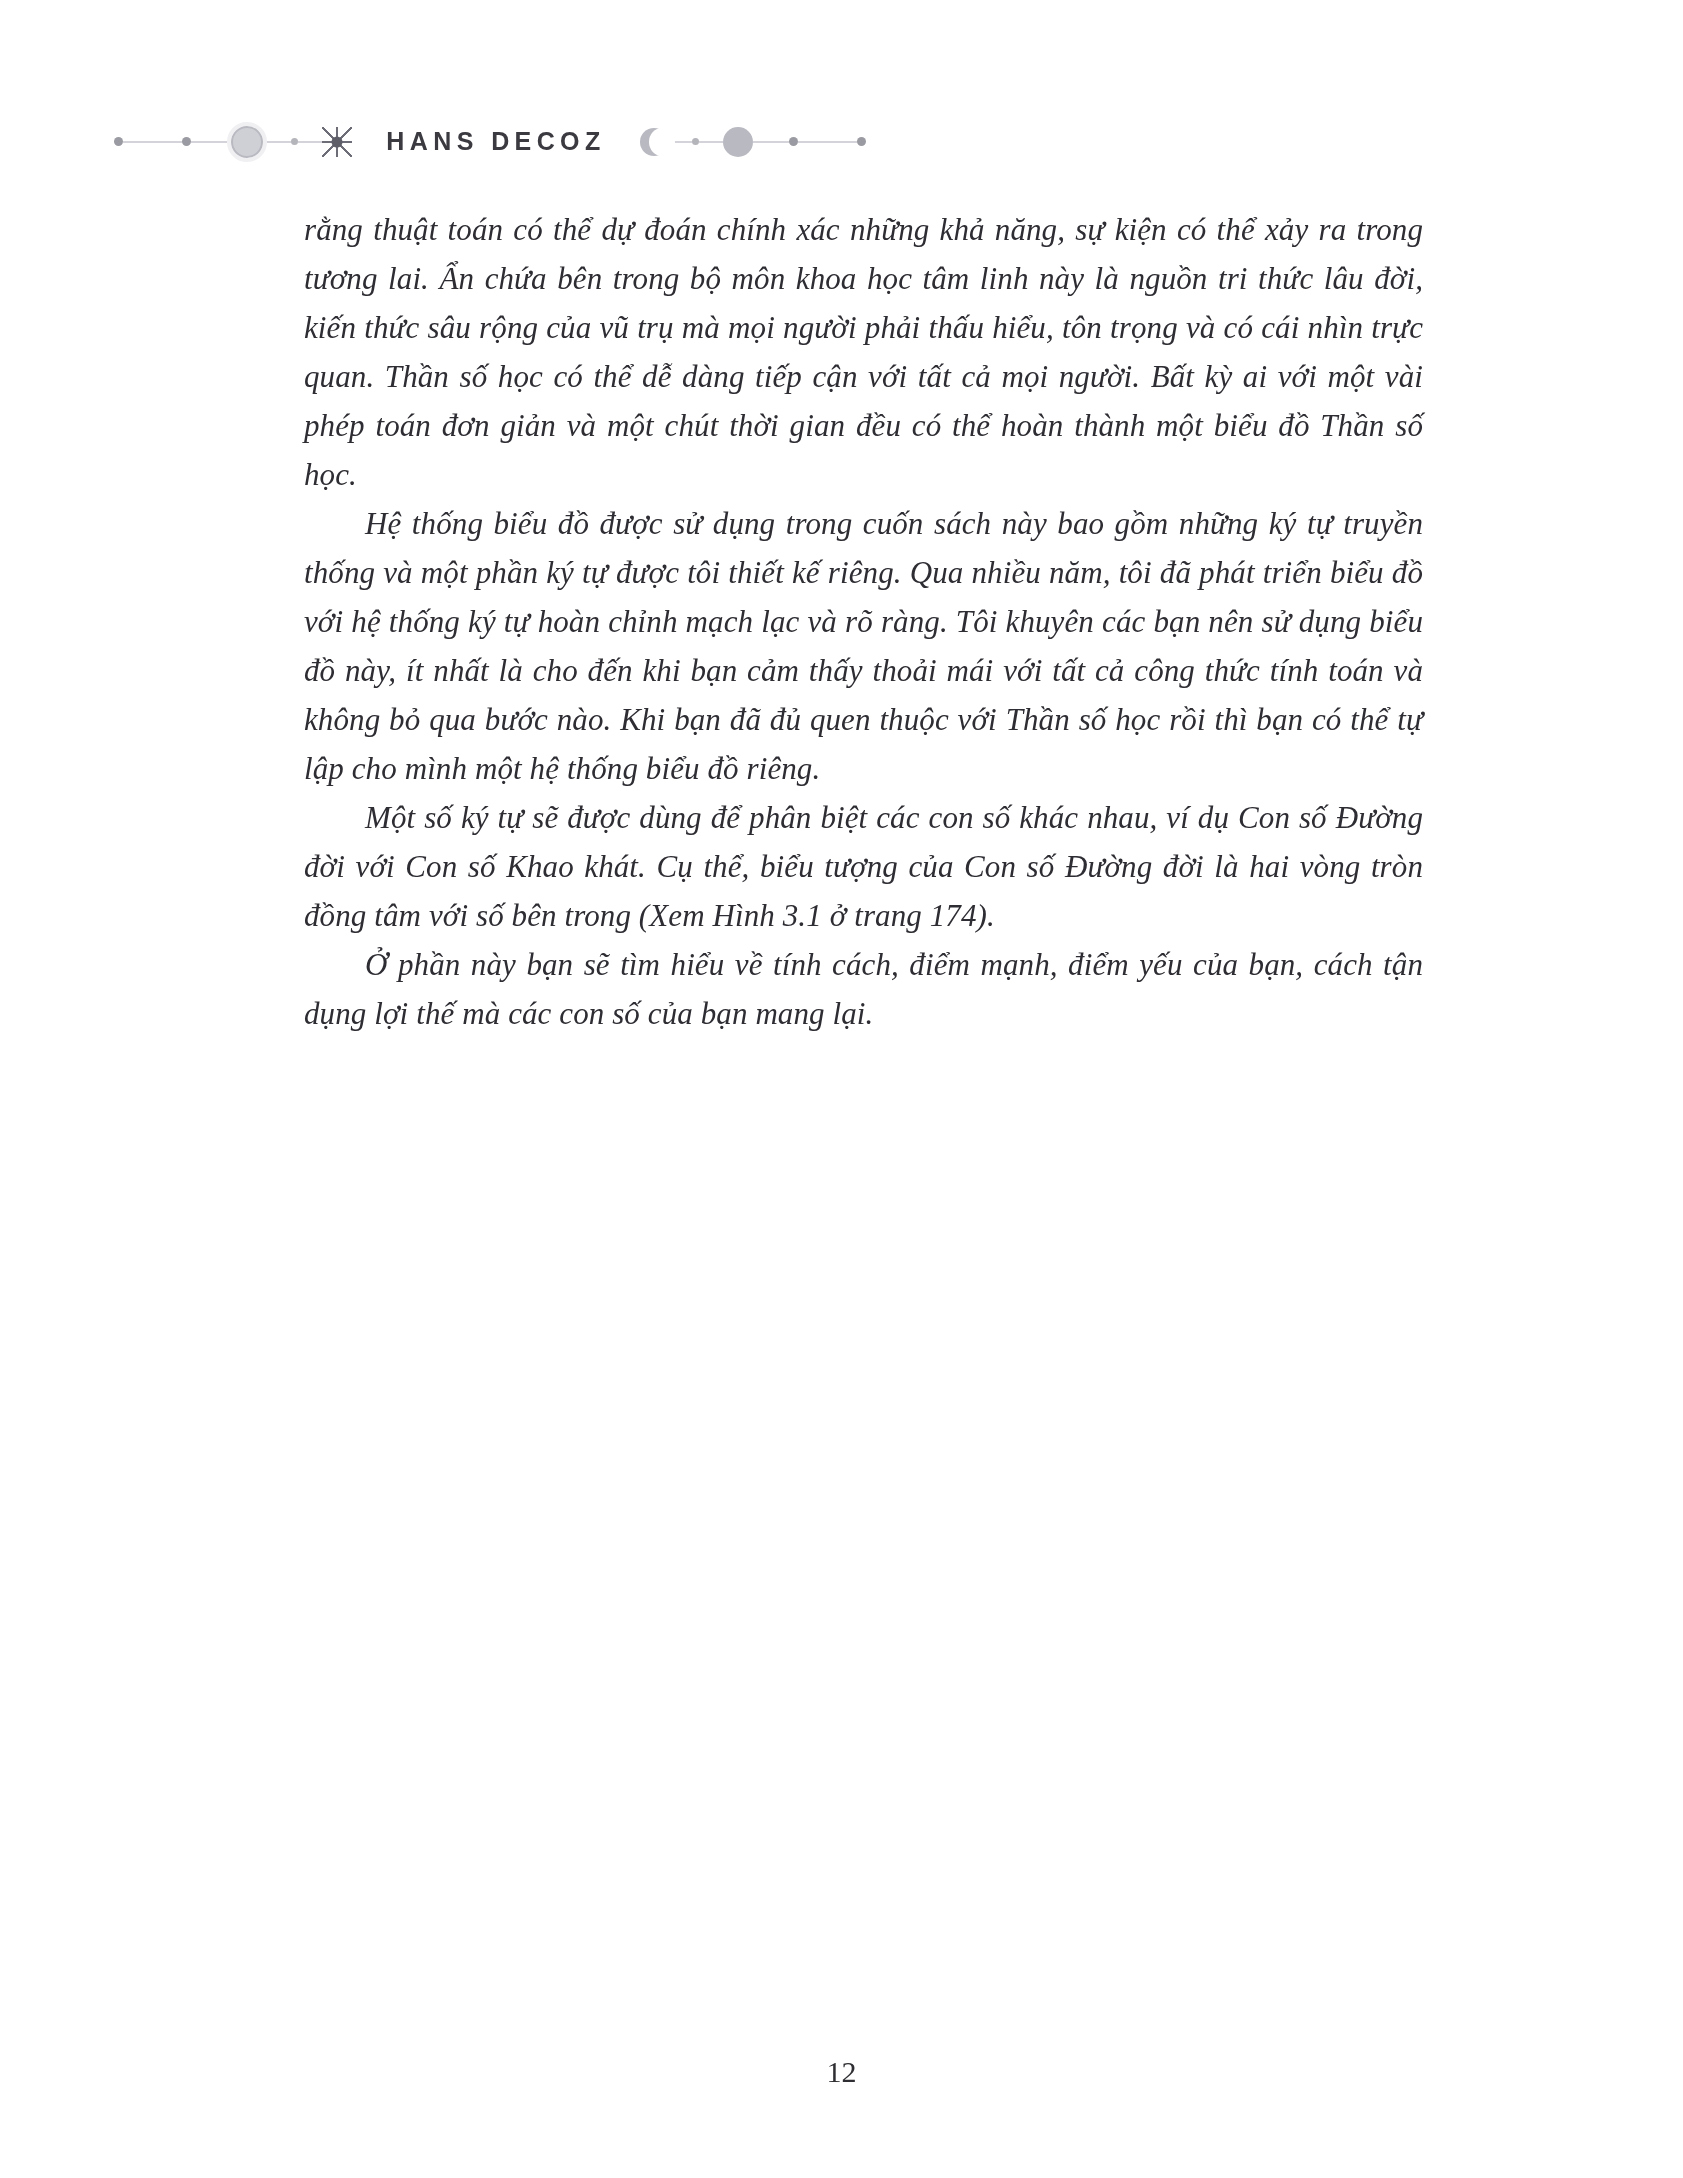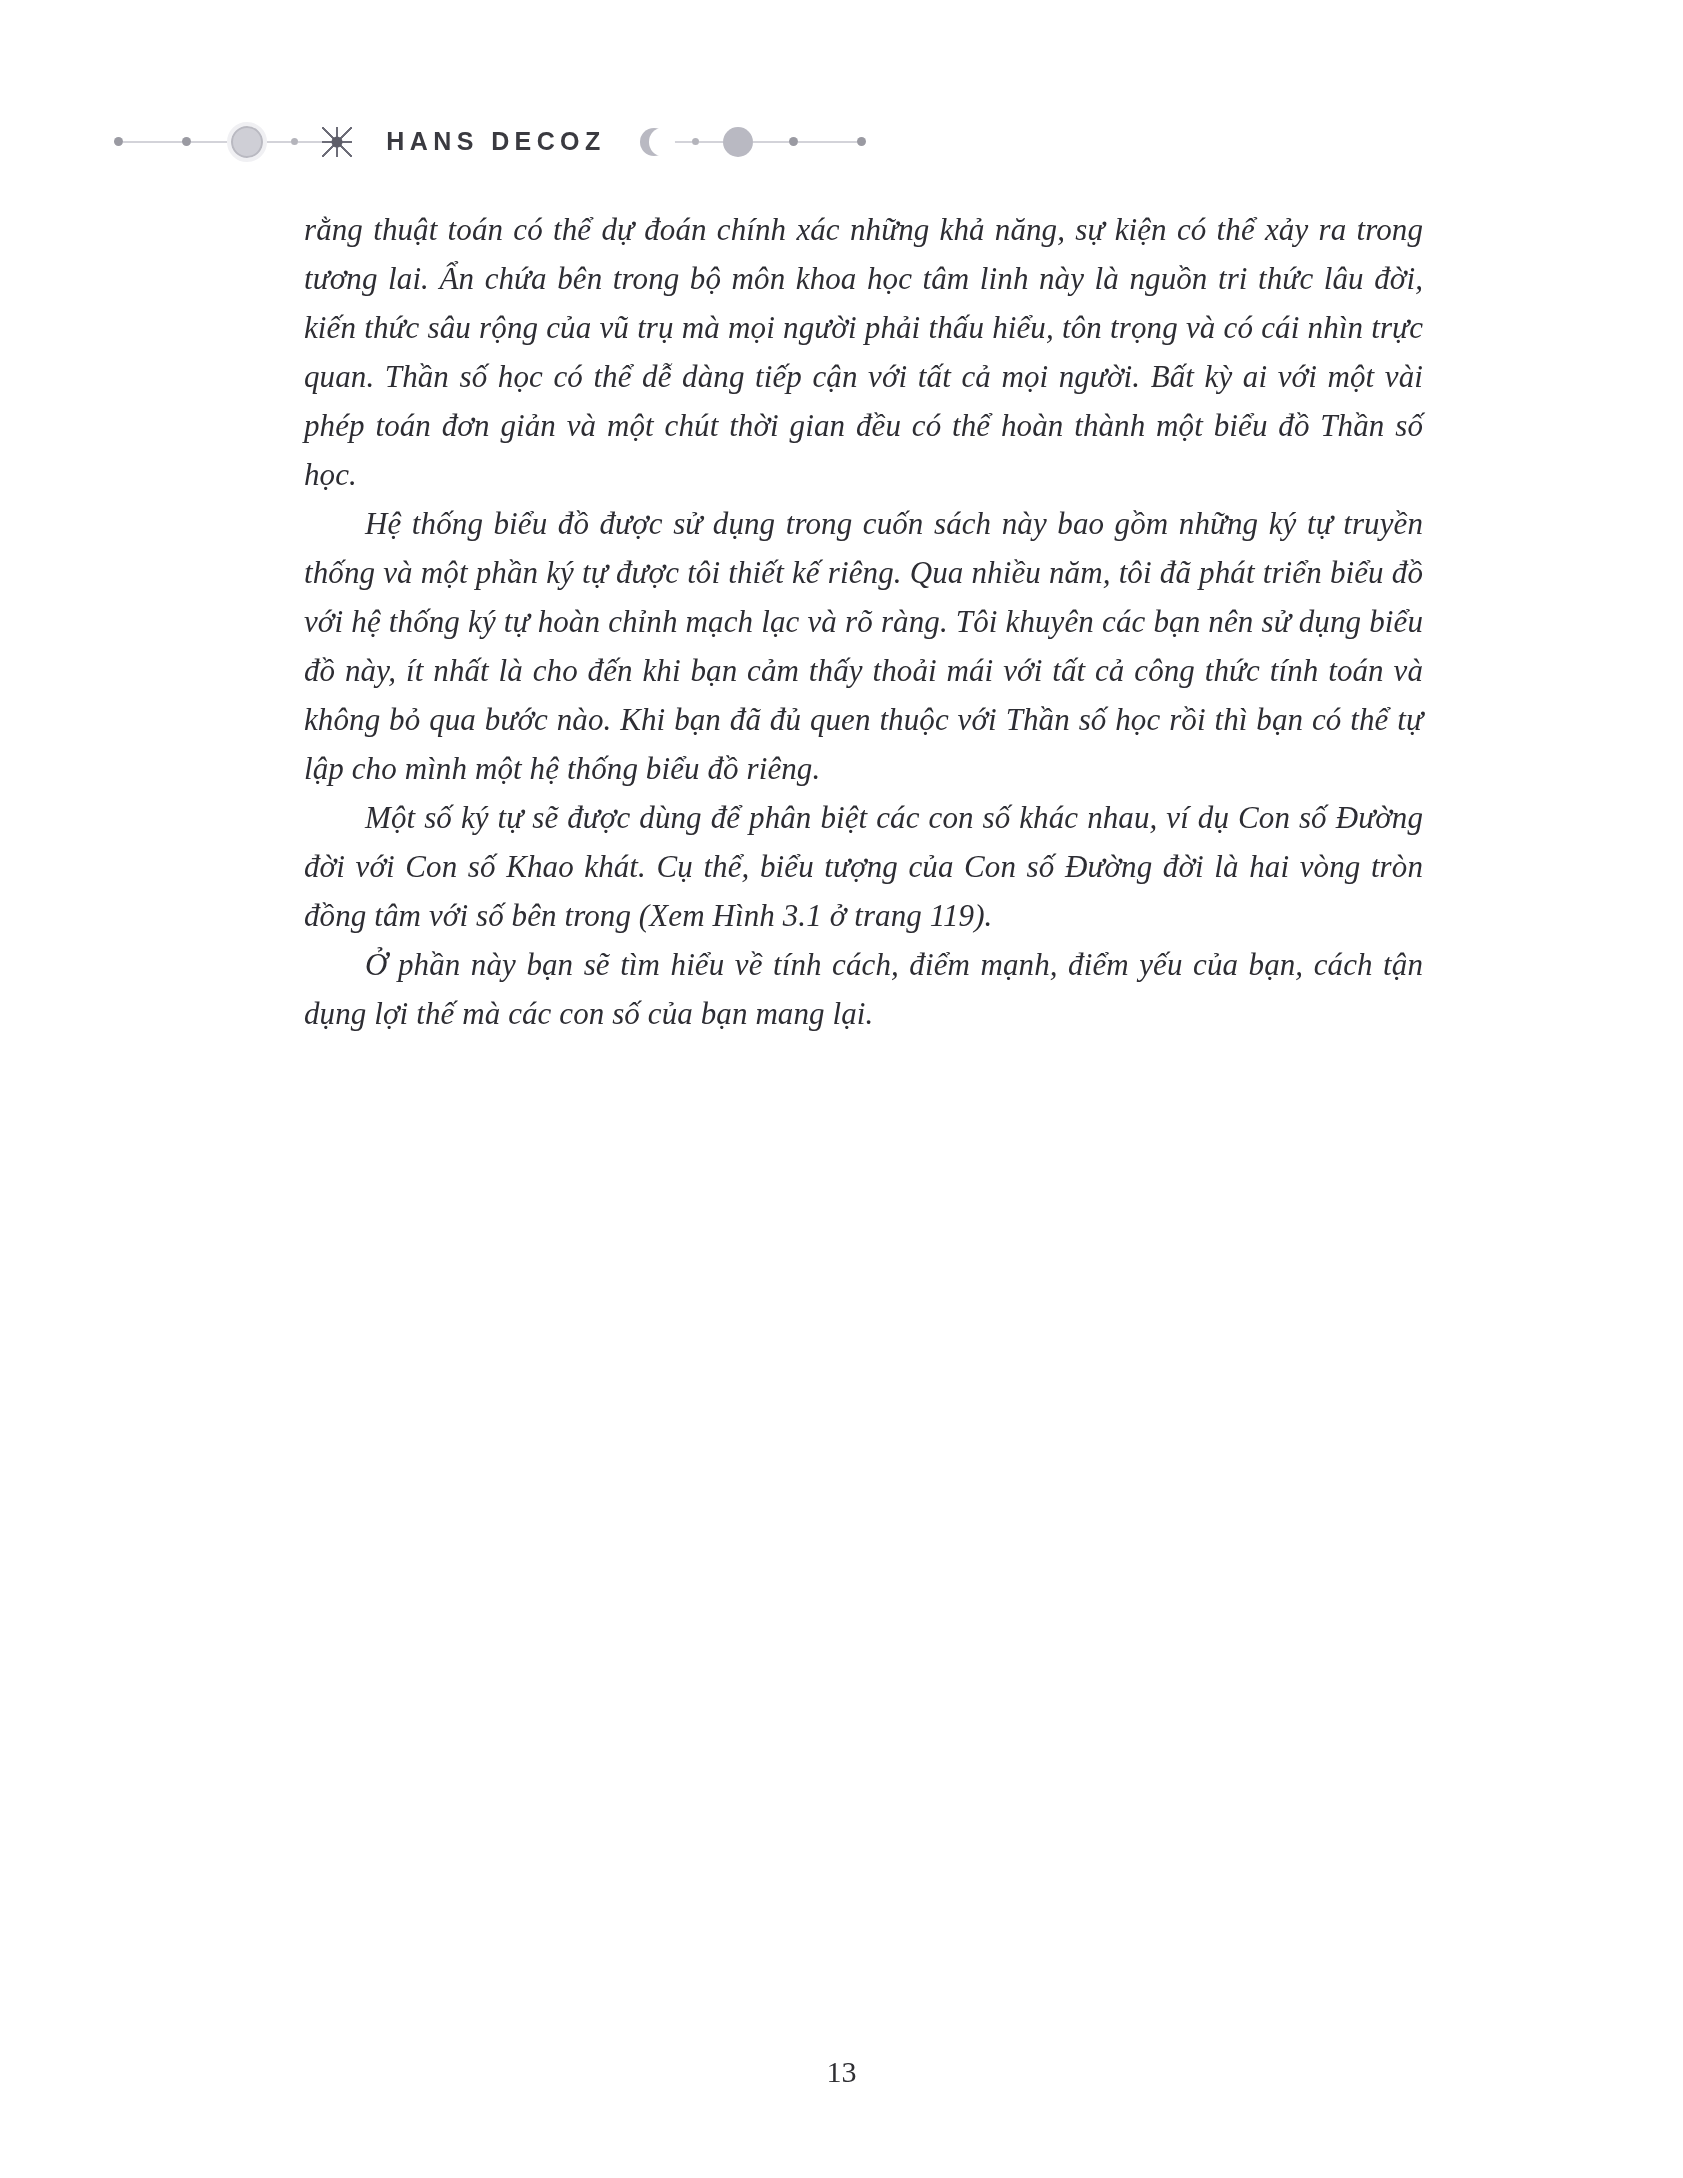--- a/index.html
+++ b/index.html
@@ -197,20 +197,20 @@
         <span class="line l-long"></span>
         <span class="dot d-sm"></span>
       </div>
 
     </div>
   </div>
 
   <div class="content">
     <p>rằng thuật toán có thể dự đoán chính xác những khả năng, sự kiện có thể xảy ra trong tương lai. Ẩn chứa bên trong bộ môn khoa học tâm linh này là nguồn tri thức lâu đời, kiến thức sâu rộng của vũ trụ mà mọi người phải thấu hiểu, tôn trọng và có cái nhìn trực quan. Thần số học có thể dễ dàng tiếp cận với tất cả mọi người. Bất kỳ ai với một vài phép toán đơn giản và một chút thời gian đều có thể hoàn thành một biểu đồ Thần số học.</p>
     <p class="indent">Hệ thống biểu đồ được sử dụng trong cuốn sách này bao gồm những ký tự truyền thống và một phần ký tự được tôi thiết kế riêng. Qua nhiều năm, tôi đã phát triển biểu đồ với hệ thống ký tự hoàn chỉnh mạch lạc và rõ ràng. Tôi khuyên các bạn nên sử dụng biểu đồ này, ít nhất là cho đến khi bạn cảm thấy thoải mái với tất cả công thức tính toán và không bỏ qua bước nào. Khi bạn đã đủ quen thuộc với Thần số học rồi thì bạn có thể tự lập cho mình một hệ thống biểu đồ riêng.</p>
-    <p class="indent">Một số ký tự sẽ được dùng để phân biệt các con số khác nhau, ví dụ Con số Đường đời với Con số Khao khát. Cụ thể, biểu tượng của Con số Đường đời là hai vòng tròn đồng tâm với số bên trong (Xem Hình 3.1 ở trang 119).</p>
+    <p class="indent">Một số ký tự sẽ được dùng để phân biệt các con số khác nhau, ví dụ Con số Đường đời với Con số Khao khát. Cụ thể, biểu tượng của Con số Đường đời là hai vòng tròn đồng tâm với số bên trong (Xem Hình 3.1 ở trang 174).</p>
     <p class="indent">Ở phần này bạn sẽ tìm hiểu về tính cách, điểm mạnh, điểm yếu của bạn, cách tận dụng lợi thế mà các con số của bạn mang lại.</p>
   </div>
 
-  <div class="folio">13</div>
+  <div class="folio">12</div>
 
 </div>
 
 
 </body></html>

